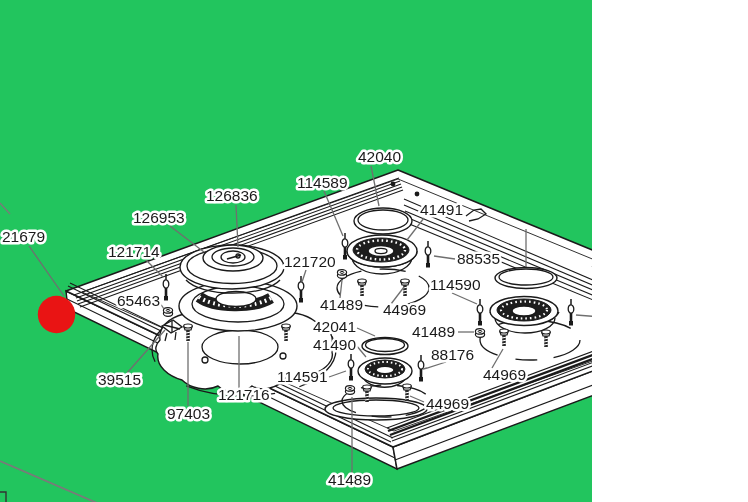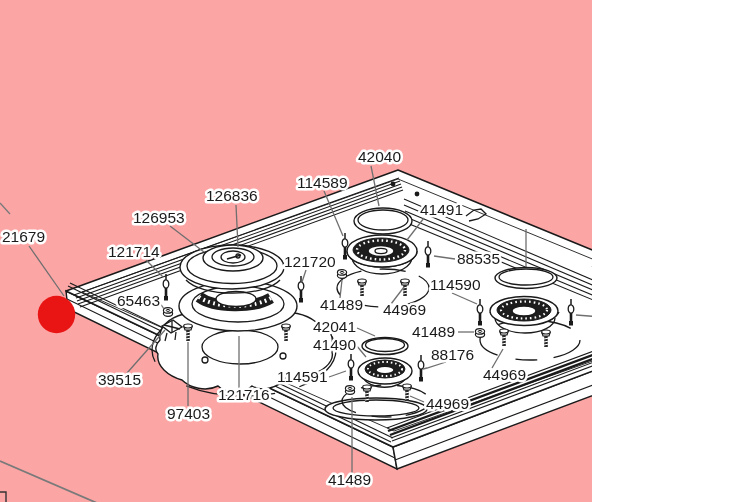--- a/index.html
+++ b/index.html
@@ -1,16 +1,16 @@
 <!DOCTYPE html>
 <html><head>
 <meta charset="utf-8">
 <style>
   html,body{margin:0;padding:0;background:#ffffff;}
-  .stage{position:relative;width:592px;height:502px;background:#fca5a5;overflow:hidden;
+  .stage{position:relative;width:592px;height:502px;background:#22c55e;overflow:hidden;
          font-family:"Liberation Sans",sans-serif;}
   svg{display:block;}
   .lbl{font-family:"Liberation Sans",sans-serif;font-size:15.5px;fill:#1a1a1a;
        paint-order:stroke;stroke:#ffffff;stroke-width:5px;stroke-linejoin:round;cursor:pointer;}
   .art{stroke:#1a1a1a;fill:none;stroke-width:1.3;}
   .artw{stroke:#1a1a1a;fill:#ffffff;stroke-width:1.4;}
   .leader{stroke:#6f6f6f;stroke-width:1.3;fill:none;}
   .band{stroke:#1a1a1a;stroke-width:1.1;fill:none;}
 </style>
 </head>

